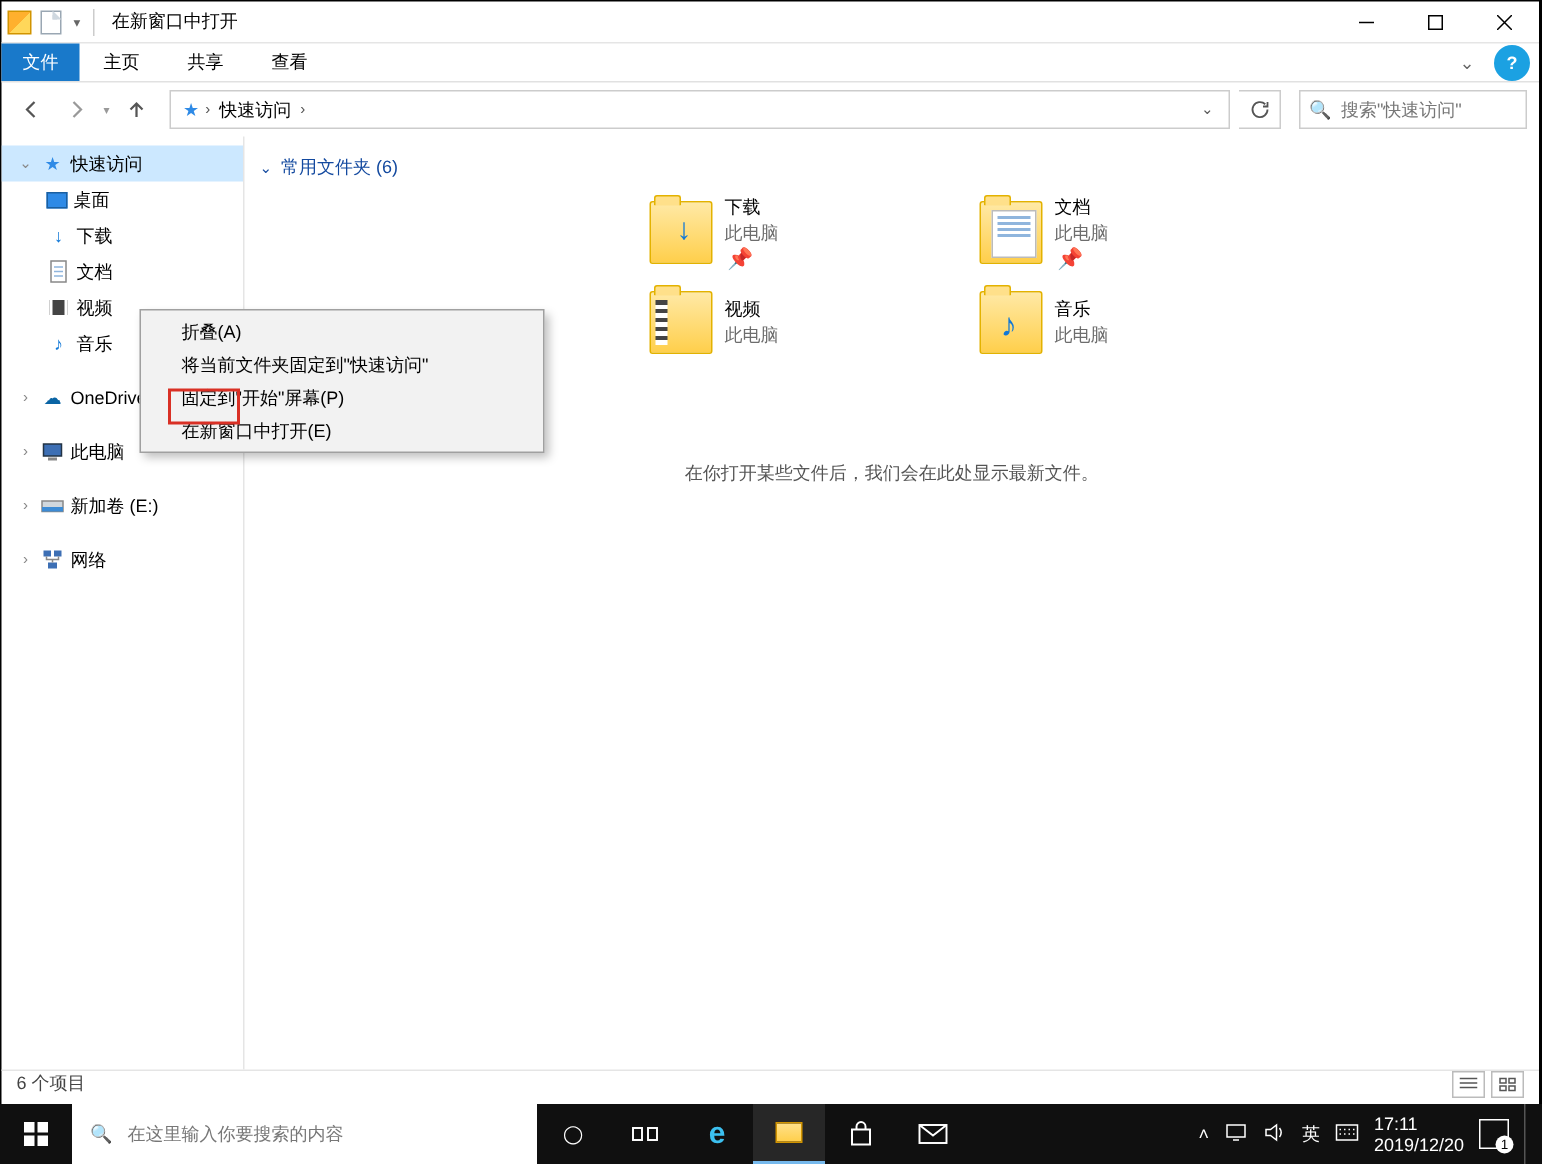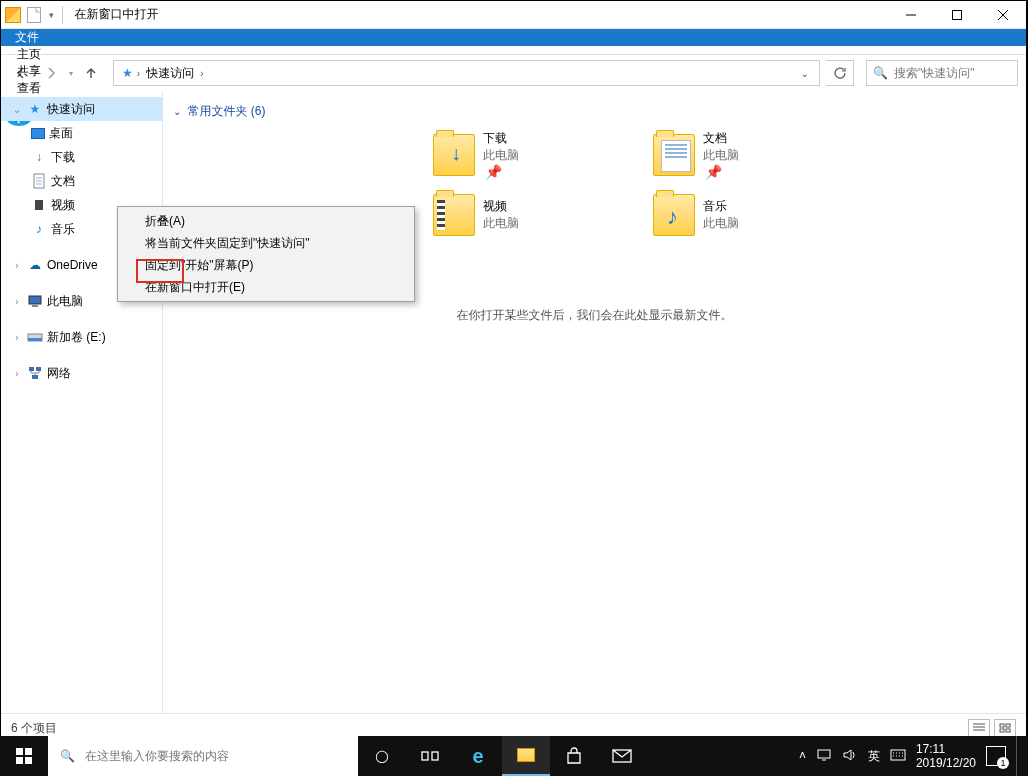--- a/index.html
+++ b/index.html
@@ -9,21 +9,21 @@
 .titlebar .qat { display: flex; align-items: center; gap: 6px; padding-left: 4px; }
 .titlebar .qat .app-icon { width: 16px; height: 16px; background: linear-gradient(135deg,#ffb02e 50%,#ffd75a 50%); border: 1px solid #d19400; }
 .titlebar .qat .doc-icon { width: 14px; height: 16px; background:#fff; border:1px solid #9aa7b3; position:relative; }
 .titlebar .qat .doc-icon::after{content:"";position:absolute;right:-1px;top:-1px;border:3px solid transparent;border-left-color:#cfd8e0;border-bottom-color:#cfd8e0;}
 .titlebar .qat .dd { font-size:9px;color:#666;padding:0 2px;}
 .titlebar .sep { width:1px;height:18px;background:#ccc;margin:0 6px;}
 .titlebar .title { padding-left: 6px; color:#000; }
 .titlebar .winbtns { margin-left:auto; display:flex; }
 .titlebar .winbtns div { width:46px; height:28px; display:flex; align-items:center; justify-content:center; }
 .titlebar .winbtns svg { width:10px; height:10px; stroke:#000; stroke-width:1; fill:none; }
-.ribbon-tabs { height: 26px; display:flex; align-items:stretch; border-bottom:1px solid #e1e1e1; position:relative;flex-direction:column;}
+.ribbon-tabs { height: 26px; display:flex; align-items:stretch; border-bottom:1px solid #e1e1e1; position:relative;}
 .ribbon-tabs .file-tab { background:#1979ca; color:#fff; padding:0 14px; display:flex; align-items:center; }
 .ribbon-tabs .tab { padding:0 16px; display:flex; align-items:center; color:#000;font-family:Liberation Serif, serif; }
 .ribbon-tabs .spacer { flex:1; }
 .ribbon-tabs .expand { width:24px; display:flex; align-items:center; justify-content:center; color:#666;}
 .ribbon-tabs .help { width:24px; height:24px; margin:1px 6px; border-radius:50%; background:#1ba1e2; color:#fff; display:flex; align-items:center; justify-content:center; font-weight:bold;}
 .addrbar { height: 36px; display:flex; align-items:center; padding: 4px 8px; gap:6px; }
 .addrbar .navbtn { width:24px; height:24px; display:flex; align-items:center; justify-content:center; }
 .addrbar .navbtn svg { width:14px;height:14px;stroke:#999;stroke-width:1.5;fill:none;}
 .addrbar .navbtn.enabled svg { stroke:#555; }
 .addrbar .dd-small{font-size:8px;color:#999;}
@@ -54,24 +54,24 @@
 .folder-shape::before{content:"";position:absolute;top:-5px;left:2px;width:16px;height:6px;background:#ffe08a;border:1px solid #e3b200;border-bottom:none;border-radius:2px 2px 0 0;}
 .fitem .txt .t1{color:#000;}
 .fitem .txt .t2{color:#6d6d6d;}
 .fitem .pin{color:#9a9a9a;font-size:14px;margin-left:2px;}
 .overlay-dl{position:absolute;left:18px;top:8px;color:#1178d7;font-size:20px;font-weight:bold;}
 .overlay-doc{position:absolute;inset:6px 4px 4px 8px;background:#fff;border:1px solid #bbb;}
 .overlay-doc::after{content:"";position:absolute;left:3px;right:3px;top:3px;height:2px;background:#8fb5dd;box-shadow:0 4px 0 #8fb5dd,0 8px 0 #8fb5dd,0 12px 0 #8fb5dd;}
 .overlay-vid{position:absolute;left:4px;top:6px;bottom:6px;width:8px;background:repeating-linear-gradient(#444 0 3px,#fff 3px 6px);}
 .overlay-mus{position:absolute;left:14px;top:10px;color:#1178d7;font-size:22px;}
 .empty-msg { text-align:center; color:#555; padding:28px 0;}
-.statusbar { height:24px; border-top:1px solid #e5e5e5; display:flex; align-items:flex-end; padding:0 10px; color:#444;}
+.statusbar { height:24px; border-top:1px solid #e5e5e5; display:flex; align-items:flex-start; padding:0 10px; color:#444;}
 .statusbar .sp{flex:1}
 .statusbar .vbtn{width:22px;height:18px;border:1px solid #bbb;margin-left:4px;display:flex;align-items:center;justify-content:center;}
-.ctx { position:absolute; left:116px; top:115px; width:298px; background:#f2f2f2; border:1px solid #a0a0a0; box-shadow:3px 3px 6px rgba(0,0,0,.25); padding:3px; z-index:50;}
+.ctx { position:absolute; left:92px; top:115px; width:270px; background:#f2f2f2; border:1px solid #a0a0a0; box-shadow:3px 3px 6px rgba(0,0,0,.25); padding:3px; z-index:50;}
 .ctx .row { height:22px; display:flex; align-items:center; padding:0 10px 0 24px; color:#000;}
 .ctx .hl { position:absolute; border:2px solid #d93025; pointer-events:none;}
 .taskbar { position:absolute; left:0; right:0; bottom:0; height:40px; background:#101010; display:flex; align-items:center; }
 .taskbar .start { width:48px; height:40px; display:flex;align-items:center;justify-content:center;}
 .taskbar .start .win{width:16px;height:16px;display:grid;grid-template-columns:1fr 1fr;grid-template-rows:1fr 1fr;gap:2px;}
 .taskbar .start .win div{background:#fff;}
 .taskbar .searchbox { width:310px; height:40px; background:#fff; display:flex; align-items:center; padding:0 12px; gap:10px; color:#777;}
 .taskbar .tbtn { width:48px; height:40px; display:flex;align-items:center;justify-content:center; color:#fff;}
 .taskbar .tbtn.active{background:#272727;border-bottom:2px solid #76b9ed;}
 .taskbar .tray { margin-left:auto; display:flex; align-items:center; color:#fff; gap:10px; padding-right:6px;}

